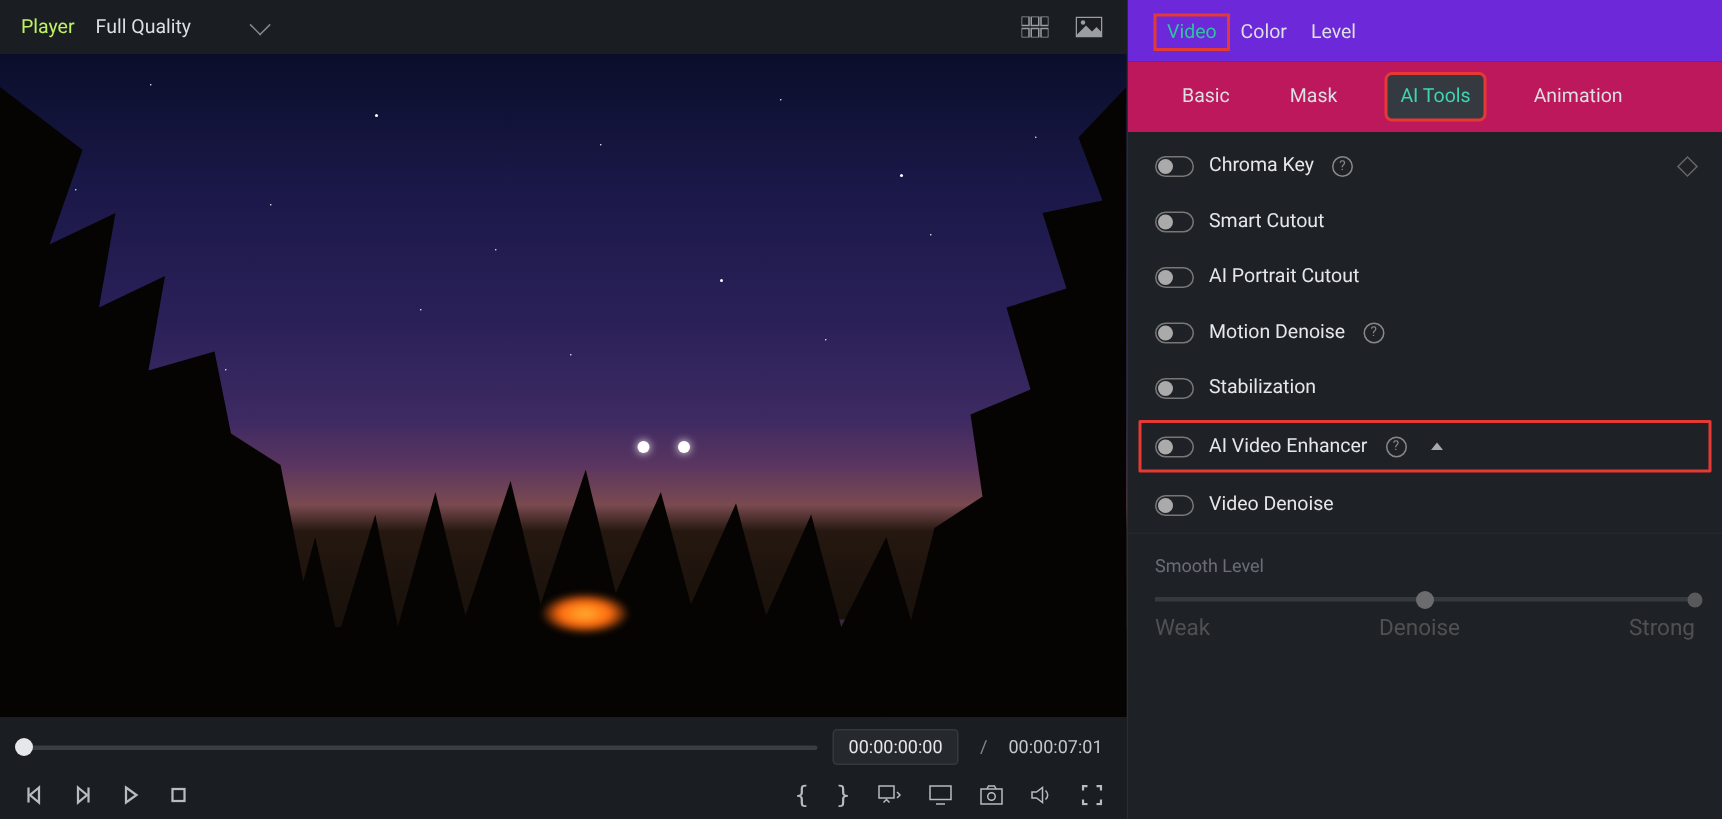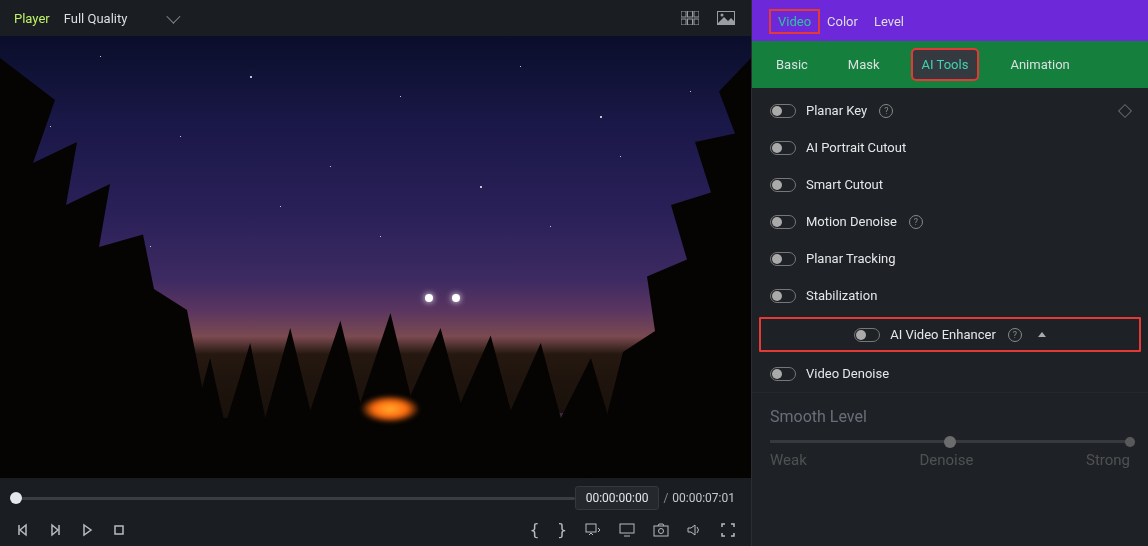--- a/index.html
+++ b/index.html
@@ -98,21 +98,21 @@
   .moon2 { left: 452px; }
 
   
   .playback-bar {
     height: 68px;
     background: #1a1d21;
     display: flex;
     flex-direction: column;
     padding: 8px 16px 6px;
   }
-  .seek-row { display: flex; align-items: center; }
+  .seek-row { display: flex; align-items: center; gap: 10px; }
   .seek-track {
     flex: 1; height: 3px; background: #3a3d41; border-radius: 2px; position: relative;
   }
   .seek-thumb {
     position: absolute; left: 0; top: 50%; transform: translate(-50%,-50%);
     width: 12px; height: 12px; background: #e5e7ea; border-radius: 50%;
   }
   .timecode-box {
     background: #25282c; border:1px solid #35383c; padding: 4px 10px;
     color: #e5e7ea; font-size: 12px; border-radius: 3px;
@@ -138,37 +138,37 @@
   .top-tabs {
     display: flex; padding: 10px 18px 8px;
     background: #6d28d9;
     align-items: center;
   }
   .top-tab { color: #dcdfe3; cursor: pointer; padding: 4px 8px; }
   .top-tab.active { color: #2ec4a0; }
   .highlight-red { outline: 2px solid #e53935; outline-offset: -1px; }
 
   .sub-tabs {
-    display: flex; gap: 24px; padding: 4px 16px;
-    background: #15803d;
+    display: flex; gap: 24px; padding: 4px 28px;
+    background: #be185d;
     align-items: center;
   }
   .sub-tab { color: #dcdfe3; cursor: pointer; padding: 12px 8px; font-size: 13px; }
   .sub-tab.active { color: #3dd6b0; background: #343a40; border-radius: 4px; padding: 8px 10px; }
 
   .tools-list {
     flex: 1; overflow-y: auto; padding: 4px 0;
   }
   .tool-row {
     display: flex; align-items: center; gap: 10px;
     padding: 11px 18px;
     color: #e5e7ea; font-size: 13px;
     position: relative;
   }
-  .tool-row.highlighted { outline: 2px solid #e53935; outline-offset: -3px; margin: 2px 6px; border-radius: 2px; padding: 11px 12px; justify-content: center; }
+  .tool-row.highlighted { outline: 2px solid #e53935; outline-offset: -3px; margin: 2px 6px; border-radius: 2px; padding: 11px 12px; }
 
   .toggle {
     width: 26px; height: 14px; border: 1.5px solid #777; border-radius: 8px;
     position: relative; cursor: pointer; flex-shrink: 0;
   }
   .toggle::after {
     content: ""; position: absolute; left: 1px; top: 1px;
     width: 10px; height: 10px; background: #aaa; border-radius: 50%;
   }
 
@@ -183,21 +183,21 @@
   }
   .diamond-reset {
     position: absolute; right: 18px; width: 10px; height: 10px;
     border: 1.5px solid #666; transform: rotate(45deg);
   }
 
   .smooth-section {
     padding: 14px 18px 18px; border-top: 1px solid #2a2d31;
     opacity: 0.55;
   }
-  .smooth-label { font-size: 16px; color: #aab; margin-bottom: 14px; }
+  .smooth-label { font-size: 12px; color: #aab; margin-bottom: 14px; }
   .slider-track {
     height: 3px; background: #4a4d51; position: relative; margin-bottom: 8px;
   }
   .slider-thumb {
     position: absolute; left: 50%; top: 50%; transform: translate(-50%,-50%);
     width: 12px; height: 12px; background: #aaa; border-radius: 50%;
   }
   .slider-end { position:absolute; right:0; top:50%; transform:translate(50%,-50%);
     width:10px; height:10px; background:#888; border-radius:50%; }
   .slider-labels { display: flex; justify-content: space-between; font-size: 15px; color: #777; }
@@ -342,40 +342,36 @@
   <div class="sub-tabs">
     <span class="sub-tab">Basic</span>
     <span class="sub-tab">Mask</span>
     <span class="sub-tab active highlight-red">AI Tools</span>
     <span class="sub-tab">Animation</span>
   </div>
 
   <div class="tools-list">
     <div class="tool-row">
       <span class="toggle"></span>
-      <span>Planar Key</span>
+      <span>Chroma Key</span>
       <span class="help-icon">?</span>
       <span class="diamond-reset"></span>
     </div>
     <div class="tool-row">
       <span class="toggle"></span>
+      <span>Smart Cutout</span>
+    </div>
+    <div class="tool-row">
+      <span class="toggle"></span>
       <span>AI Portrait Cutout</span>
-    </div>
-    <div class="tool-row">
-      <span class="toggle"></span>
-      <span>Smart Cutout</span>
     </div>
     <div class="tool-row">
       <span class="toggle"></span>
       <span>Motion Denoise</span>
       <span class="help-icon">?</span>
-    </div>
-    <div class="tool-row">
-      <span class="toggle"></span>
-      <span>Planar Tracking</span>
     </div>
     <div class="tool-row">
       <span class="toggle"></span>
       <span>Stabilization</span>
     </div>
     <div class="tool-row highlighted">
       <span class="toggle"></span>
       <span>AI Video Enhancer</span>
       <span class="help-icon">?</span>
       <span class="expand-caret"></span>

